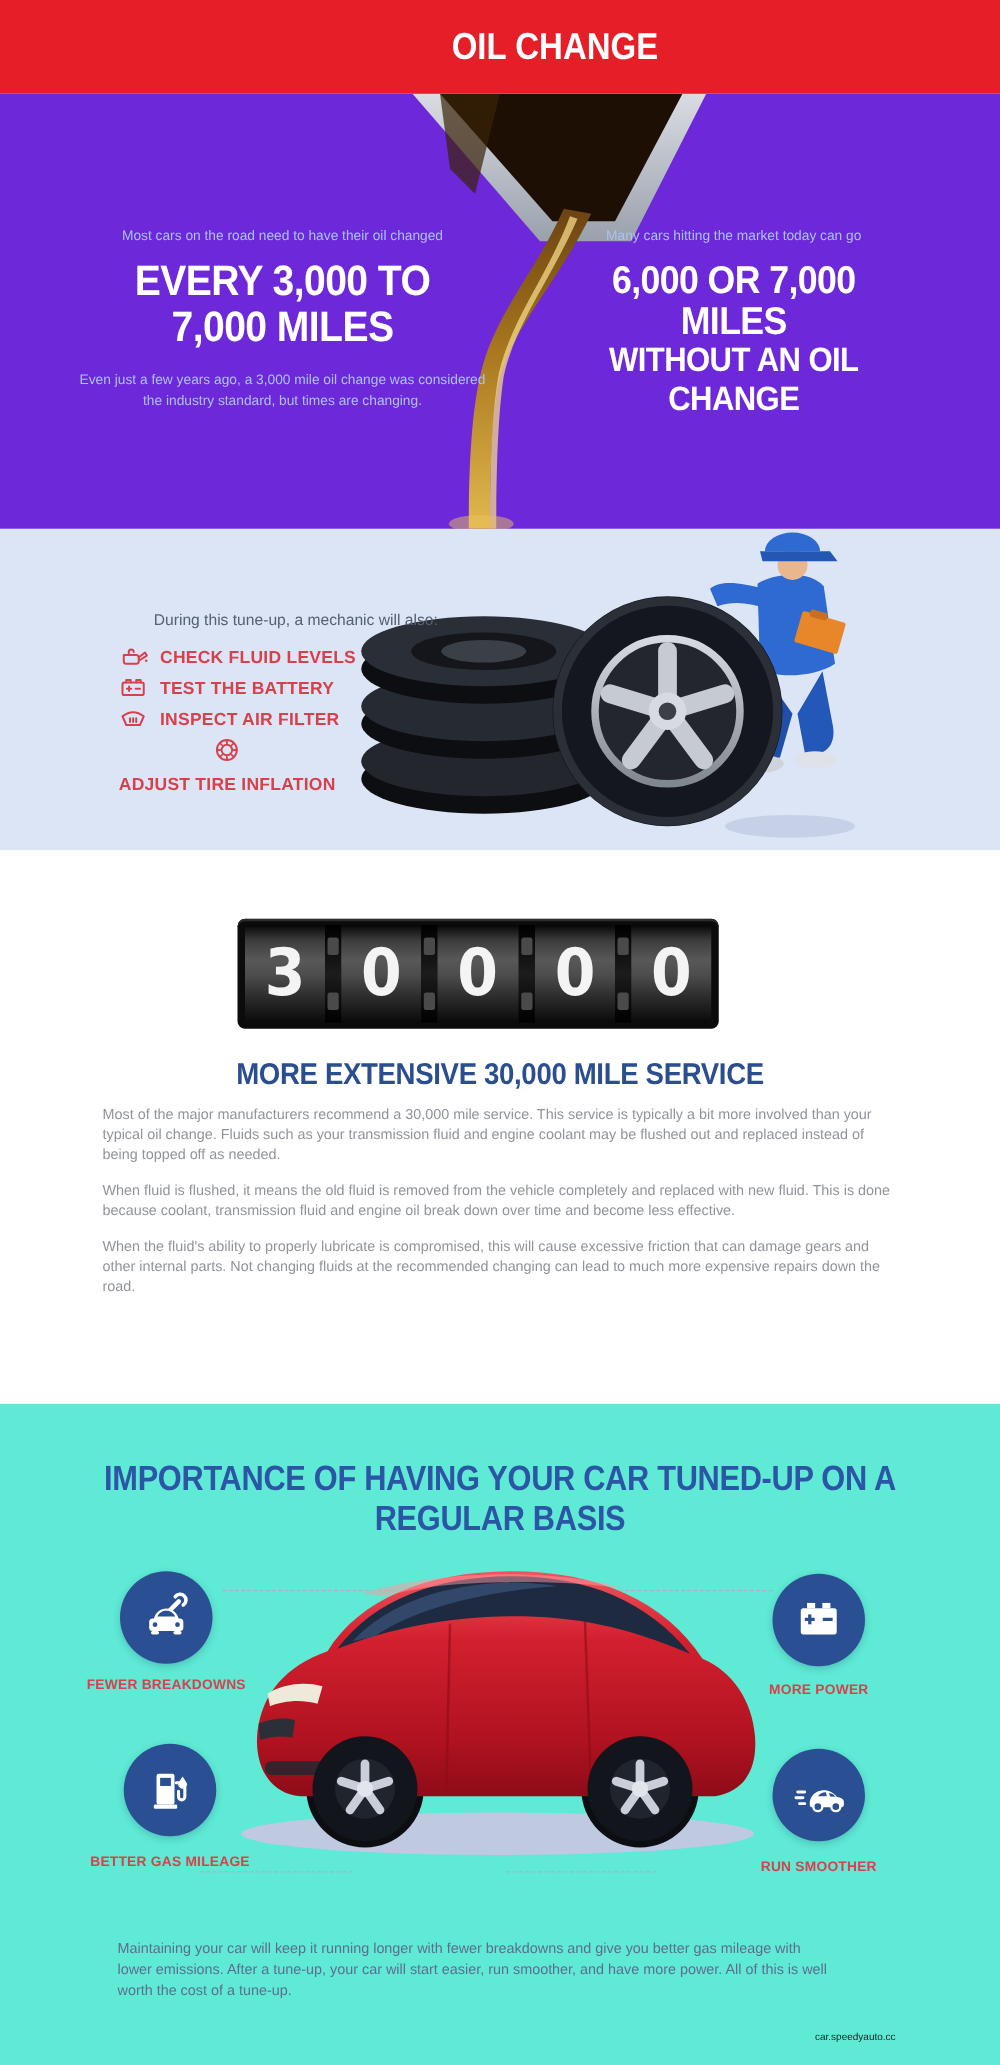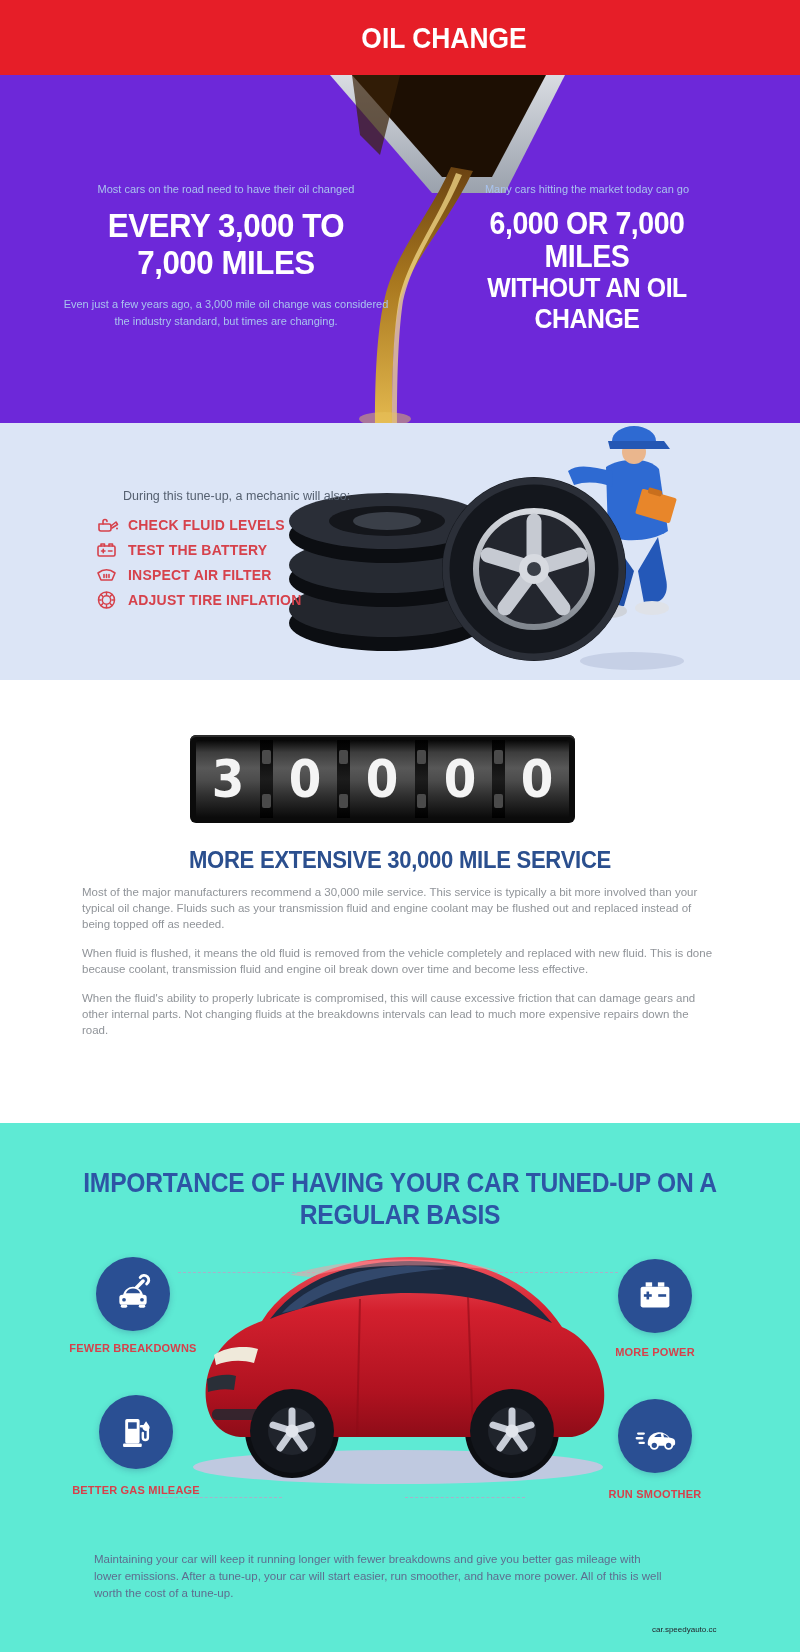--- a/index.html
+++ b/index.html
@@ -193,21 +193,21 @@
     </div>
 
     <div class="check" style="top:142px;">
       <svg width="24" height="20" viewBox="0 0 24 20" fill="none" stroke="#d6414b" stroke-width="1.6" stroke-linejoin="round" stroke-linecap="round">
         <path d="M3,8 Q11.5,1.5 20,8 L17,15 H6 Z"></path>
         <path d="M9,9.5 v3 M11.5,9.5 v3 M14,9.5 v3"></path>
       </svg>
       <span class="lbl">INSPECT AIR FILTER</span>
     </div>
 
-    <div class="check" style="top:167px;">
+    <div class="check" style="top:167px;flex-direction:column;">
       <svg width="24" height="20" viewBox="0 0 24 20" fill="none" stroke="#d6414b" stroke-width="1.5" stroke-linecap="round">
         <circle cx="11.5" cy="10" r="8"></circle>
         <circle cx="11.5" cy="10" r="4.2"></circle>
         <path d="M11.5,2.5 v2 M11.5,15.5 v2 M4,10 h2 M17,10 h2
                  M6.2,4.7 l1.4,1.4 M15.4,13.9 l1.4,1.4 M16.8,4.7 l-1.4,1.4 M7.6,13.9 l-1.4,1.4"></path>
       </svg>
       <span class="lbl">ADJUST TIRE INFLATION</span>
     </div>
   </section>
 
@@ -234,21 +234,21 @@
           <span>0</span>
           </div>
       </div>
     </div>
 
     <div class="svc-head">MORE EXTENSIVE 30,000 MILE SERVICE</div>
 
     <div class="svc-paras">
       <p>Most of the major manufacturers recommend a 30,000 mile service. This service is typically a bit more involved than your typical oil change. Fluids such as your transmission fluid and engine coolant may be flushed out and replaced instead of being topped off as needed.</p>
       <p>When fluid is flushed, it means the old fluid is removed from the vehicle completely and replaced with new fluid. This is done because coolant, transmission fluid and engine oil break down over time and become less effective.</p>
-      <p>When the fluid's ability to properly lubricate is compromised, this will cause excessive friction that can damage gears and other internal parts. Not changing fluids at the breakdowns intervals can lead to much more expensive repairs down the road.</p>
+      <p>When the fluid's ability to properly lubricate is compromised, this will cause excessive friction that can damage gears and other internal parts. Not changing fluids at the recommended changing can lead to much more expensive repairs down the road.</p>
     </div>
   </section>
 
   <section class="imp">
     <div class="imp-head">IMPORTANCE OF HAVING YOUR CAR TUNED-UP ON A REGULAR BASIS</div>
 
     <div class="dash" style="left:178px;top:149px;width:137px;"></div>
     <div class="dash" style="left:490px;top:149px;width:128px;"></div>
     <div class="dash" style="left:160px;top:374px;width:122px;"></div>
     <div class="dash" style="left:405px;top:374px;width:120px;"></div>

